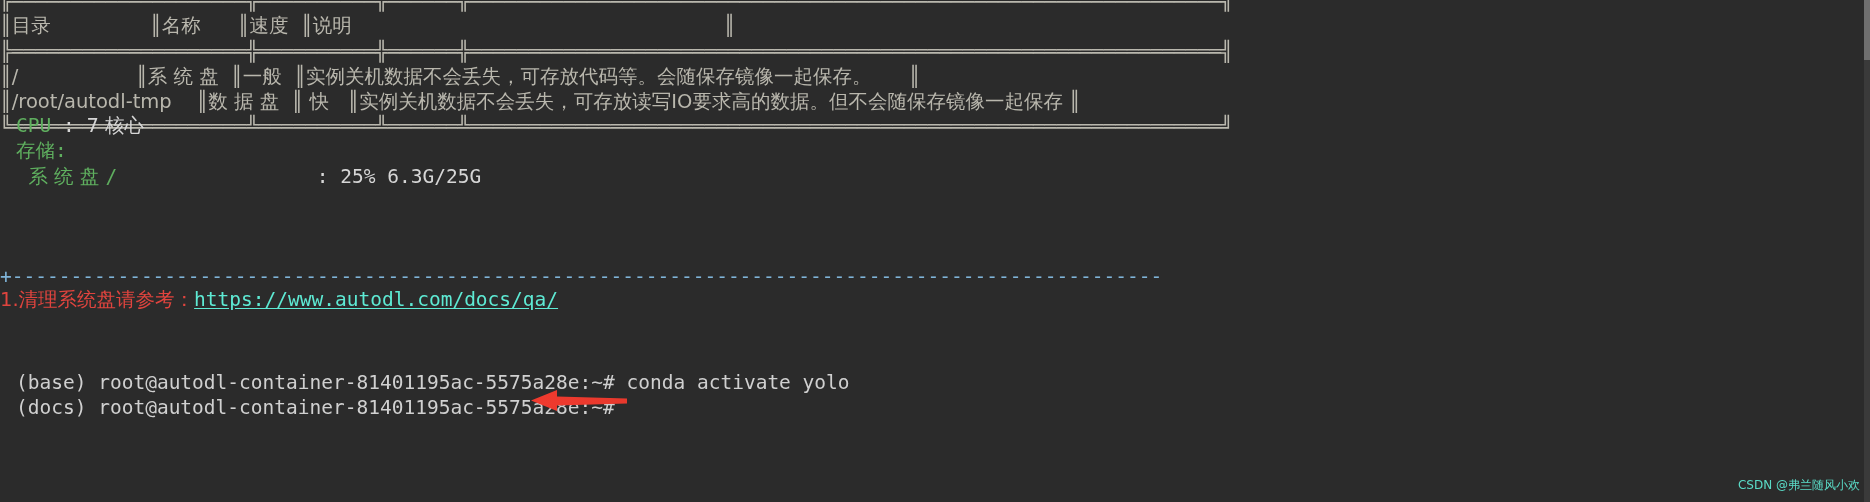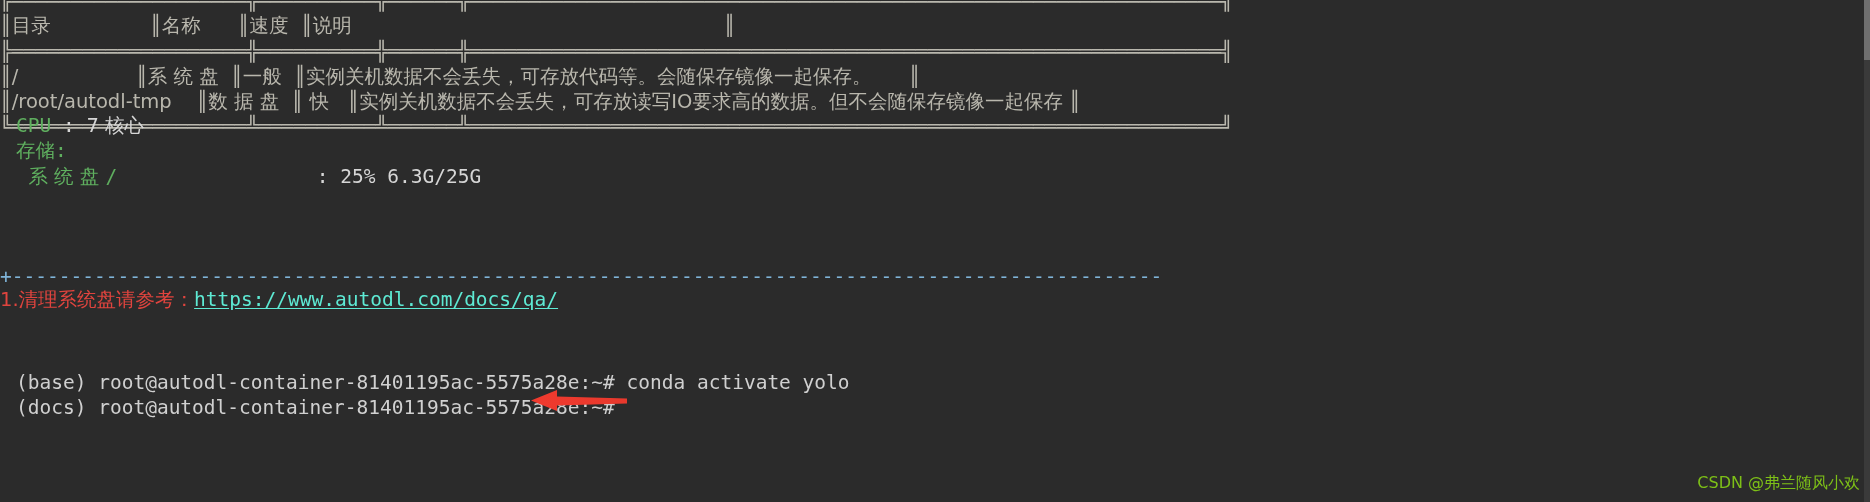--- a/index.html
+++ b/index.html
@@ -104,22 +104,22 @@
     top: 388px;
     width: 96px;
     height: 26px;
   }
 
   
   .watermark {
     position: absolute;
     right: 10px;
     bottom: 8px;
-    color: #84cc16;
-    font-size: 16px;
+    color: #5eead4;
+    font-size: 12px;
     font-family: "DejaVu Sans", "Liberation Sans", sans-serif;
     white-space: pre;
     opacity: 0.92;
     margin-top: 45px;
   }
 
   
   .scrollbar {
     position: absolute;
     right: 0;

